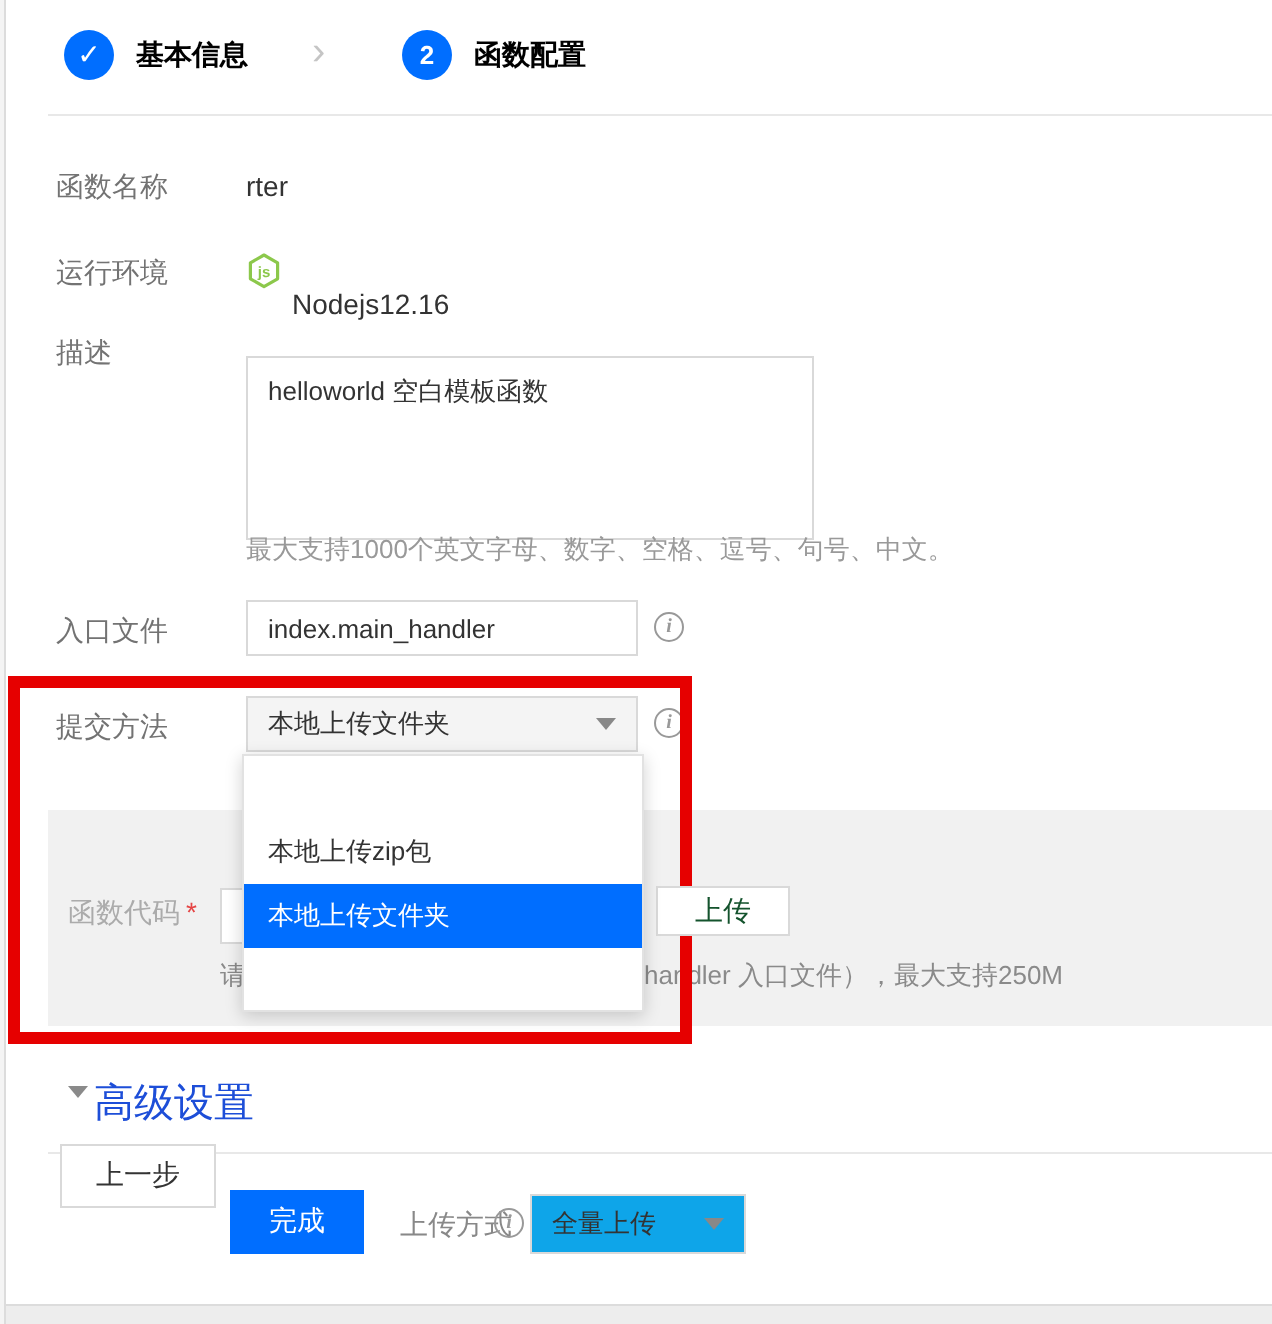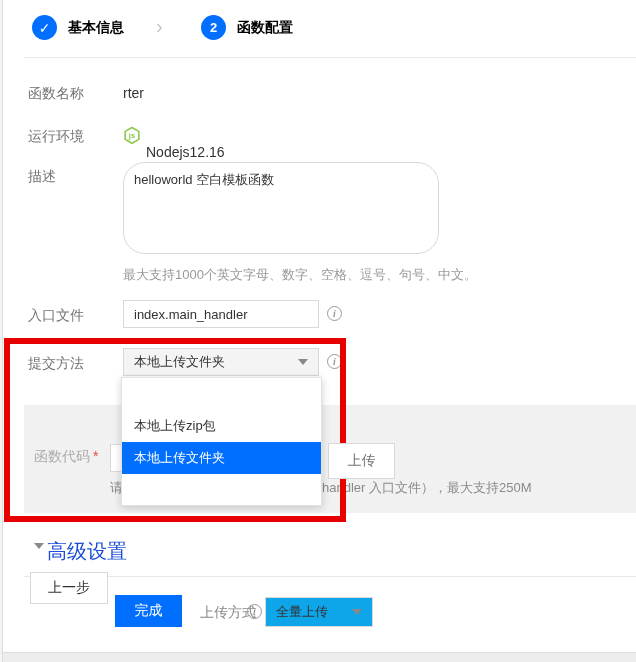--- a/index.html
+++ b/index.html
@@ -40,22 +40,22 @@
     border-top:6px solid #888; }
   .sel-caret { position:absolute; right:10px; top:50%; margin-top:-3px; }
 
   
   .red-rect { left:4px; top:338px; width:342px; height:184px; border:6px solid #e60000; z-index:20; }
 
   
   .code-panel { left:24px; top:405px; width:612px; height:108px; background:#f1f1f1; z-index:1; }
   .code-label { font-size:14px; color:#ababab; }
   .req-star { color:#e54545; font-size:14px; margin-left:3px; }
-  .upload-btn { left:328px; top:443px; width:67px; height:36px; background:#fff; border:1px solid #d9d9d9;
-    display:flex; align-items:center; justify-content:center; font-size:14px; color:#737373; z-index:30; }
+  .upload-btn { left:328px; top:443px; width:67px; height:25px; background:#fff; border:1px solid #d9d9d9;
+    display:flex; align-items:center; justify-content:center; font-size:14px; color:#14532d; z-index:30; }
 
   
   .dropdown-menu { left:121px; top:377px; width:201px; height:129px; background:#fff;
     border:1px solid #e2e2e2; box-shadow:0 2px 8px rgba(0,0,0,0.18); z-index:40; }
   .dd-item { position:absolute; left:0; width:199px; height:32px; display:flex; align-items:center;
     padding-left:12px; font-size:13px; color:#333; background:#fff; }
   .dd-item.hovered { background:#f3f3f3;margin-top:44px; }
   .dd-item.selected { background:#006eff; color:#fff; }
 
   
@@ -97,21 +97,21 @@
   <div class="abs lbl" style="left:28px; top:128px;">运行环境</div>
   <div class="abs nodejs-badge" style="left:123px; top:126px;">
     <svg width="18" height="19" viewBox="0 0 18 19">
       <polygon points="9,1.5 15.8,5.4 15.8,13.4 9,17.3 2.2,13.4 2.2,5.4" fill="none" stroke="#8cc84b" stroke-width="1.6" stroke-linejoin="round"></polygon>
       <text x="9" y="12.3" text-anchor="middle" font-size="7.5" fill="#8cc84b" font-family="Liberation Sans, sans-serif" font-weight="bold">js</text>
     </svg>
   </div>
   <div class="abs val" style="left:146px; top:128px;margin-top:16px;">Nodejs12.16</div>
 
   <div class="abs lbl" style="left:28px; top:168px;">描述</div>
-  <div class="abs tc-textarea" style="left:123px; top:162px; width:316px; height:92px;border-radius:22px;">helloworld 空白模板函数</div>
+  <div class="abs tc-textarea" style="left:123px; top:178px; width:284px; height:92px;">helloworld 空白模板函数</div>
   <div class="abs hint" style="left:123px; top:266px;">最大支持1000个英文字母、数字、空格、逗号、句号、中文。</div>
 
   <div class="abs lbl" style="left:28px; top:307px;">入口文件</div>
   <div class="abs tc-input" style="left:123px; top:300px; width:196px; height:28px;">index.main_handler</div>
   <span class="abs info-icon" style="left:327px; top:306px;"></span>
 
   <div class="abs lbl" style="left:28px; top:355px;">提交方法</div>
   <div class="abs tc-select" style="left:123px; top:348px; width:196px; height:28px;">
     <span>本地上传文件夹</span>
     <span class="caret-down sel-caret"></span>

